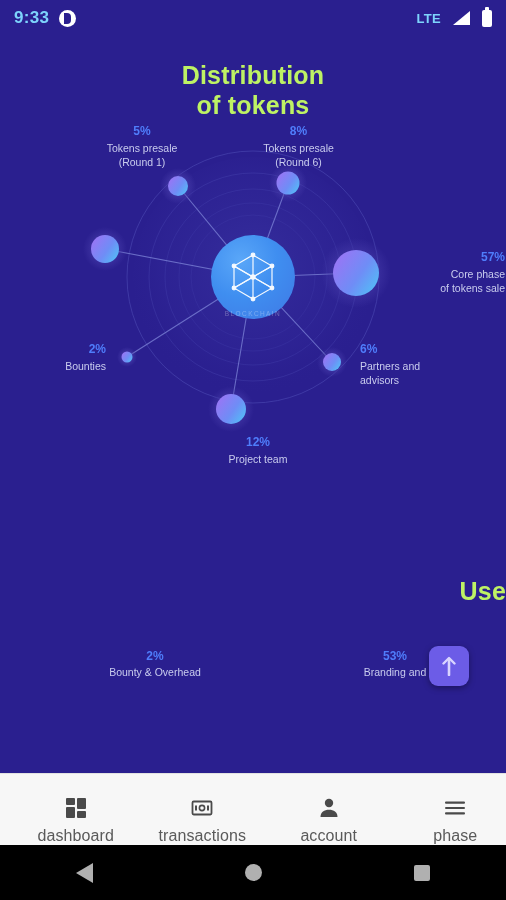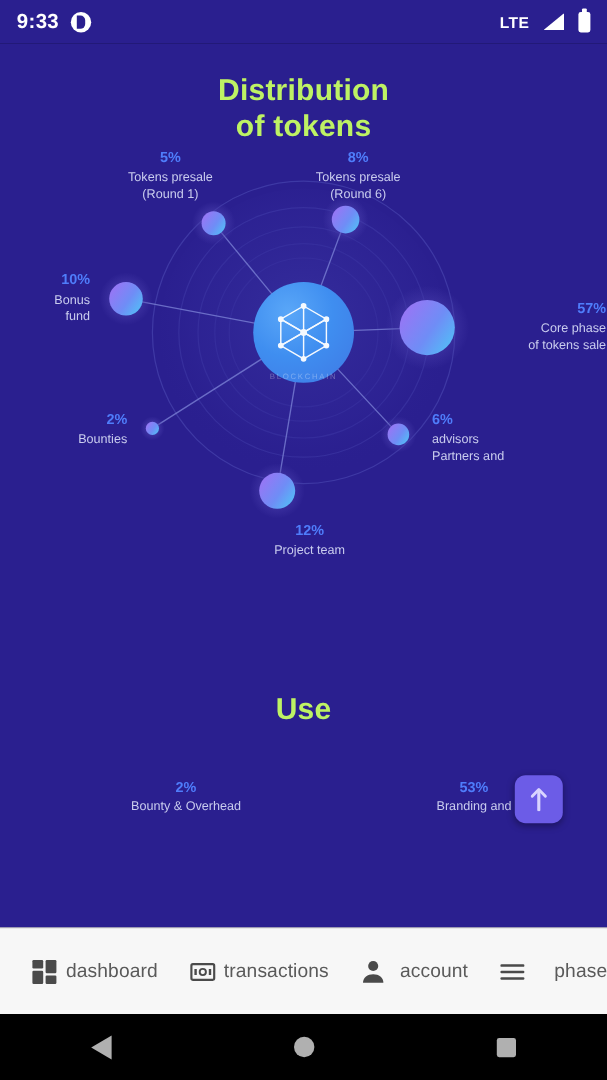--- a/index.html
+++ b/index.html
@@ -10,21 +10,21 @@
     overflow:hidden;
   }
   #phone { position:relative; width:506px; height:900px; background:#000; }
 
   
   .statusbar {
     position:absolute; top:0; left:0; width:506px; height:36px;
     background:#2a1f8f;
     display:flex; align-items:center; justify-content:space-between;
     padding:0 14px;
-    color:#ffffff;
+    color:#7dd3fc;
   }
   .sb-left { display:flex; align-items:center; gap:10px; }
   .sb-time { font-size:17px; font-weight:bold; letter-spacing:.3px; }
   .sb-appicon {
     width:17px; height:17px; border-radius:50%;
     background:#fff; position:relative;
   }
   .sb-appicon::after{
     content:""; position:absolute; left:5px; top:3px;
     width:7px; height:11px; border-radius:0 4px 4px 0;
@@ -56,21 +56,21 @@
 
   .section-title {
     text-align:center;
     color:#bef264;
     font-weight:bold;
     font-size:25px;
     line-height:1.18;
     letter-spacing:.2px;
   }
   #title-tokens { margin-top:25px; }
-  #title-proceeds { margin-top:5px; }
+  #title-proceeds { margin-top:5px;text-align:right; }
 
   
   .chart-wrap {
     position:relative;
     width:506px; height:430px;
     margin-top:22px;
   }
   .chart-svg { position:absolute; top:0; left:0; }
 
   .lbl {
@@ -114,22 +114,22 @@
   
   .tabbar {
     position:absolute; top:773px; left:0;
     width:506px; height:72px;
     background:#f7f7f7;
     border-top:1px solid #e2e2e2;
     display:flex;
   }
   .tab {
     flex:1;
-    display:flex; flex-direction:row;
-    align-items:center; justify-content:space-between;
+    display:flex; flex-direction:column;
+    align-items:center; justify-content:flex-end;
     gap:6px;
     cursor:pointer;
     margin-left:25px;
   }
   .tab .ico { height:26px; display:flex; align-items:center; justify-content:center; }
   .tab .lab { font-size:16px; color:#5a5a5a; letter-spacing:.1px; }
 
   
   .navbar {
     position:absolute; top:845px; left:0;
@@ -276,39 +276,34 @@
       </div>
 
       <div class="lbl right" style="left:393px; top:108px; width:112px;text-align:right;">
         <span class="pct">57%</span>
         <span class="txt">Core phase</span>
         <span class="txt">of tokens sale</span>
       </div>
 
       <div class="lbl right" style="left:360px; top:200px; width:140px;">
         <span class="pct">6%</span>
+        <span class="txt">Partners and</span>
         <span class="txt">advisors</span>
-        <span class="txt">Partners and</span>
       </div>
 
       <div class="lbl center" style="left:183px; top:293px; width:150px;">
         <span class="pct">12%</span>
         <span class="txt">Project team</span>
       </div>
 
       <div class="lbl left" style="left:0px; top:200px; width:106px;">
         <span class="pct">2%</span>
         <span class="txt">Bounties</span>
       </div>
 
-      <div class="lbl left" style="left:0px; top:84px; width:75px;">
-        <span class="pct">10%</span>
-        <span class="txt">Bonus</span>
-        <span class="txt">fund</span>
-      </div>
     </div>
 
     <div class="section-title" id="title-proceeds">
       <div>Use</div>
     </div>
 
     <div class="proceeds-wrap">
       <div class="lbl center" style="left:90px; top:0px; width:130px;">
         <span class="pct">2%</span>
         <span class="txt">Bounty &amp; Overhead</span>

